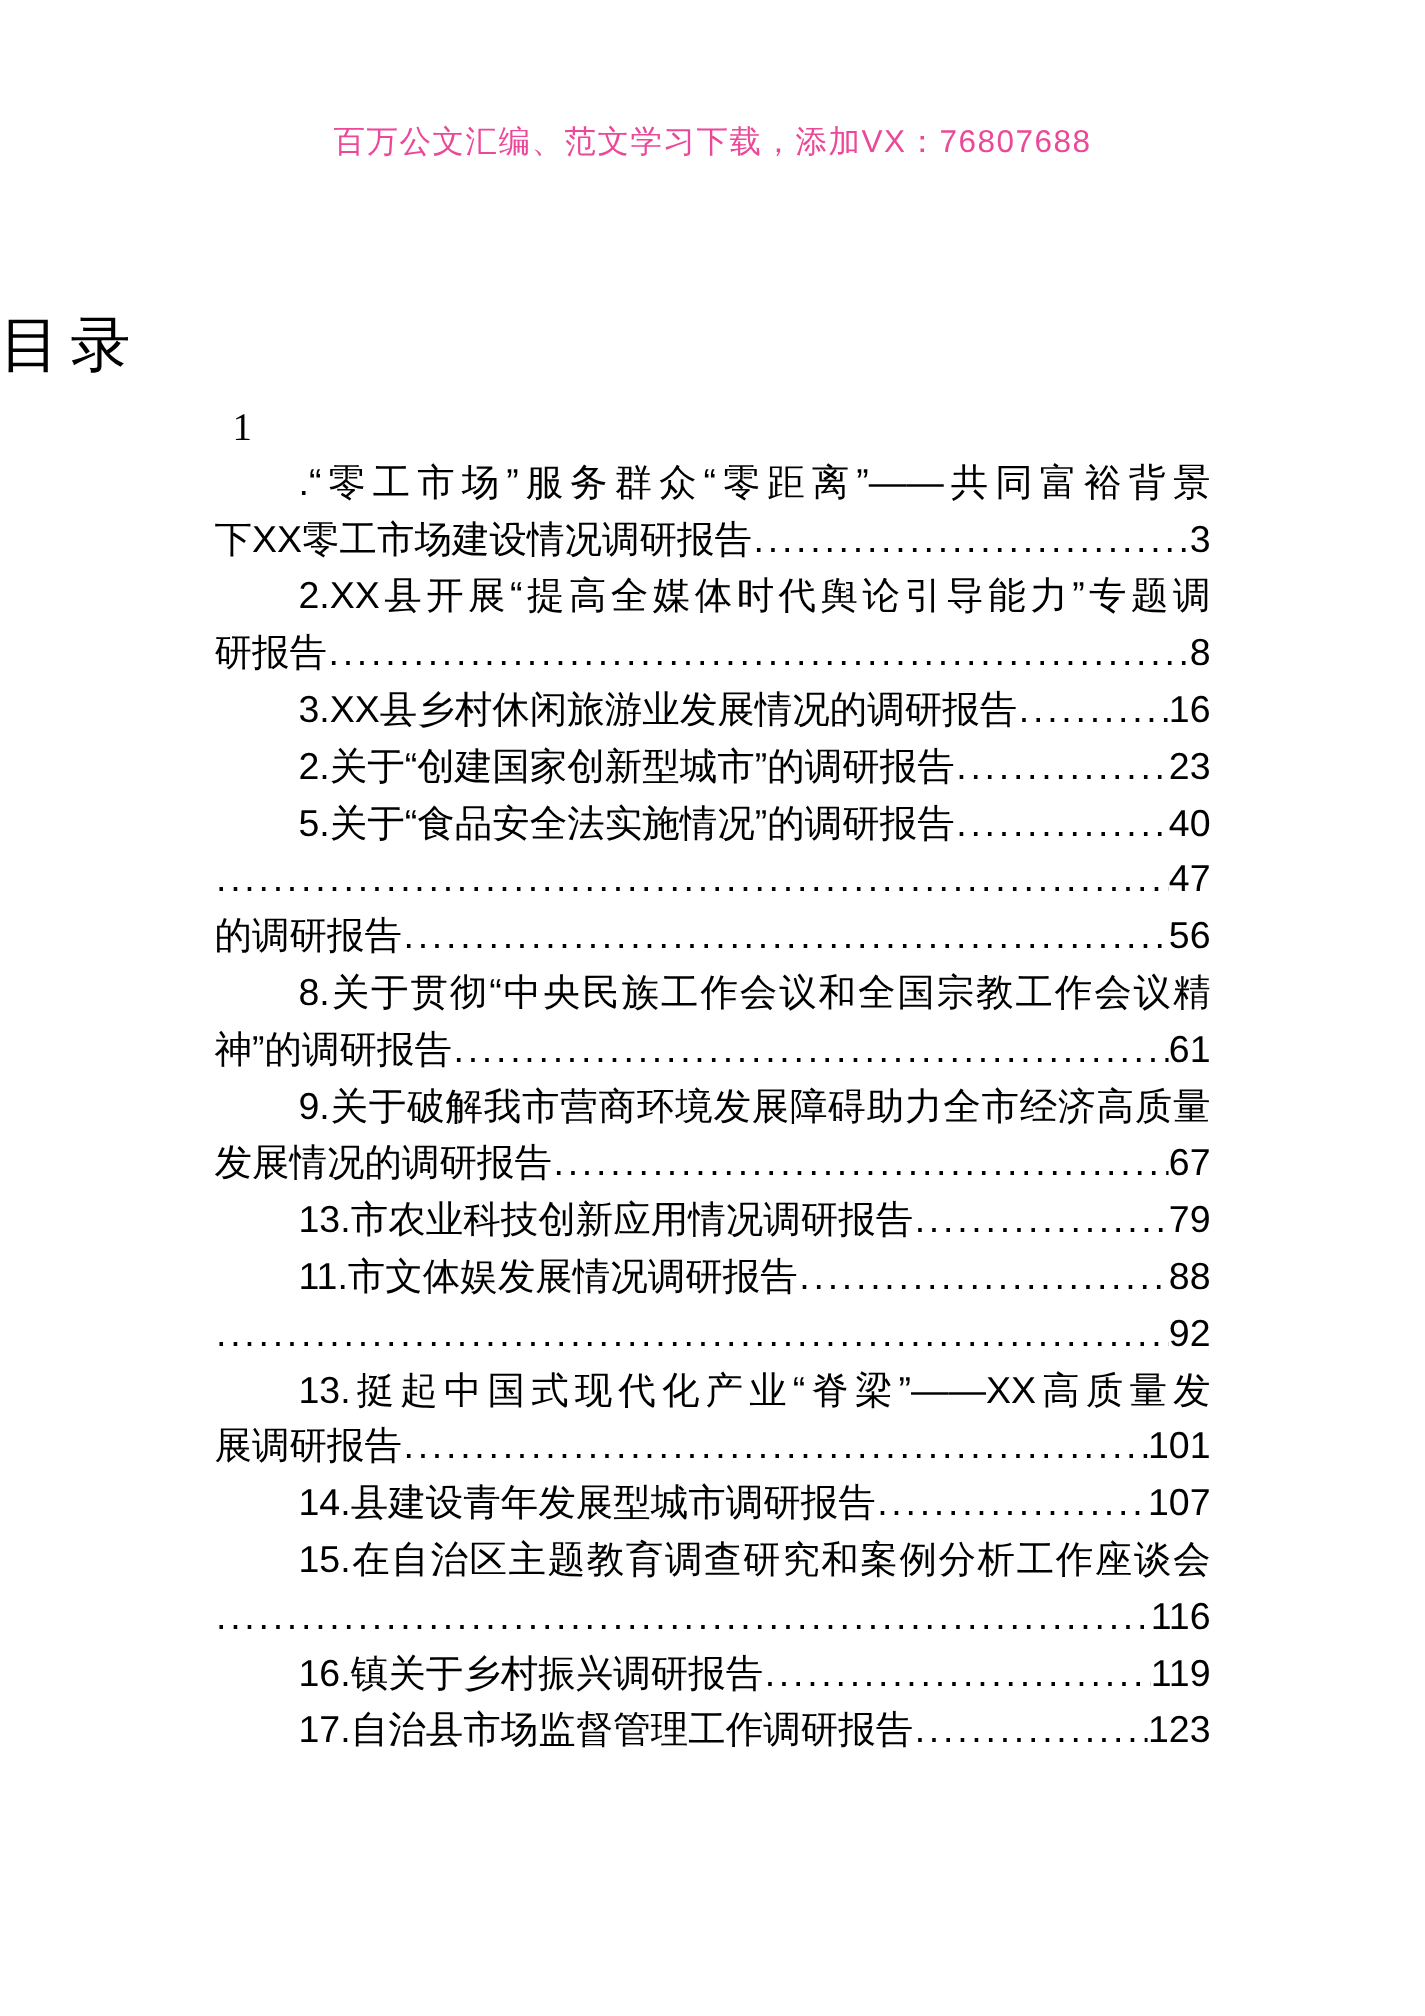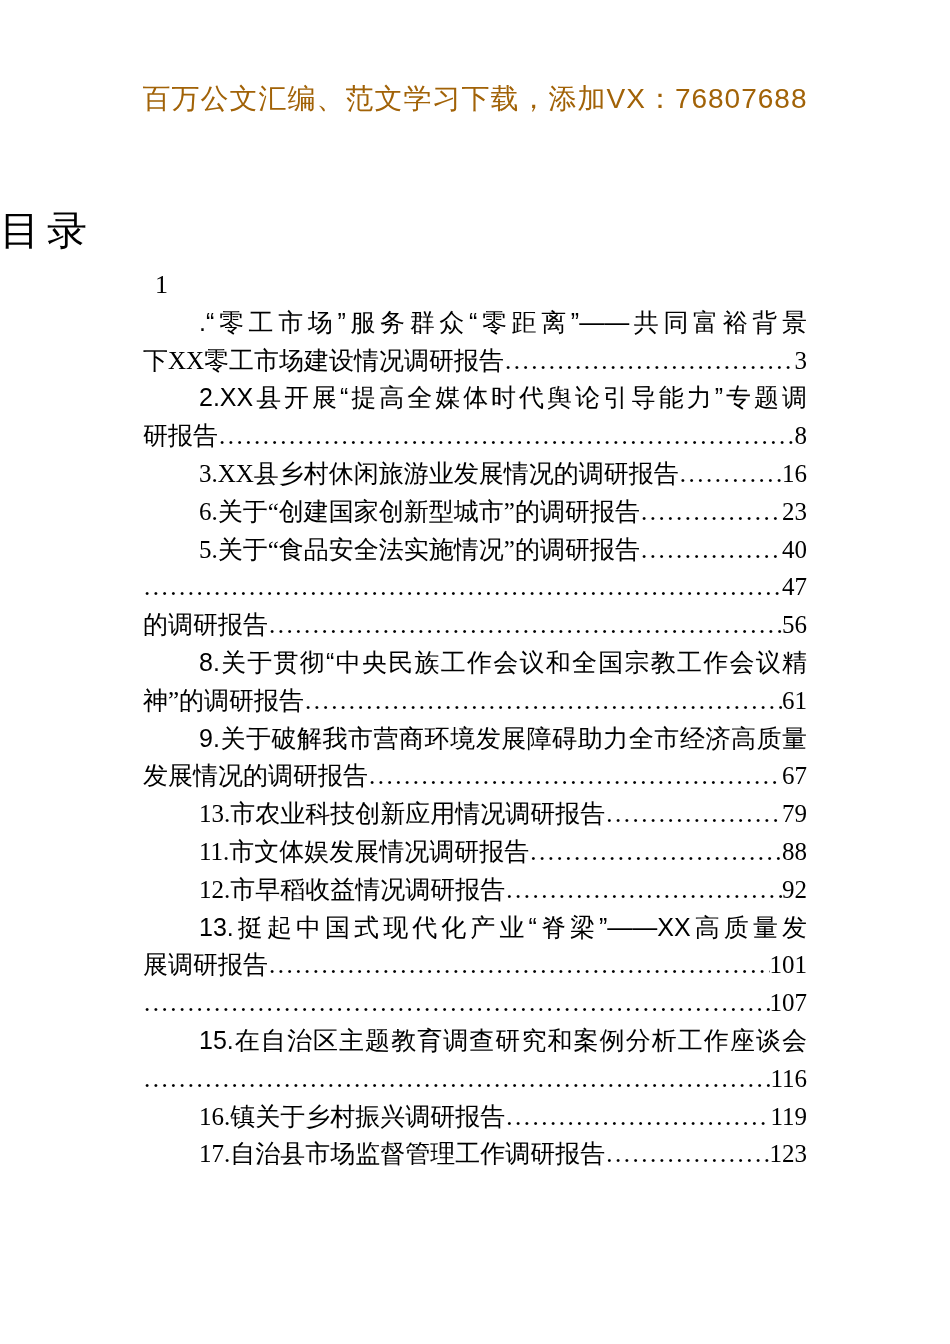--- a/index.html
+++ b/index.html
@@ -15,22 +15,22 @@
     overflow: hidden;
     font-family: "Liberation Sans", sans-serif;
     color: #000000;
   }
   .header-note {
     position: absolute;
     top: 80px;
     left: 0;
     right: 0;
     text-align: center;
-    font-size: 28px;
-    color: #a16207;
+    font-size: 21px;
+    color: #ec4899;
     letter-spacing: 1px;
   }
   .doc-title {
     position: absolute;
     top: 206px;
     left: 0;
     right: 0;
     margin: 0;
     text-align: left;
     font-size: 40px;
@@ -57,21 +57,20 @@
     overflow: hidden;
   }
   .textline {
     text-align: justify;
     text-align-last: justify;
   }
   .textline.first { text-indent: 56px; }
   .leader {
     display: flex;
     align-items: flex-start;
-    font-family: Liberation Serif, serif;
   }
   .leader .text { flex: 0 0 auto; }
   .leader.first .text { padding-left: 56px; }
   .leader .dots {
     flex: 1 1 auto;
     overflow: hidden;
     white-space: nowrap;
     letter-spacing: 2.5px;
     padding: 0 1px;
   }
@@ -106,21 +105,21 @@
         </div>
         <div class="entry">
           <div class="line leader first">
             <span class="text">3.XX县乡村休闲旅游业发展情况的调研报告</span>
             <span class="dots">................................................................................................................................................................</span>
             <span class="pagenum">16</span>
           </div>
         </div>
         <div class="entry">
           <div class="line leader first">
-            <span class="text">6.关于“创建国家创新型城市”的调研报告</span>
+            <span class="text">2.关于“创建国家创新型城市”的调研报告</span>
             <span class="dots">................................................................................................................................................................</span>
             <span class="pagenum">23</span>
           </div>
         </div>
         <div class="entry">
           <div class="line leader first">
             <span class="text">5.关于“食品安全法实施情况”的调研报告</span>
             <span class="dots">................................................................................................................................................................</span>
             <span class="pagenum">40</span>
           </div>
@@ -163,35 +162,35 @@
         </div>
         <div class="entry">
           <div class="line leader first">
             <span class="text">11.市文体娱发展情况调研报告</span>
             <span class="dots">................................................................................................................................................................</span>
             <span class="pagenum">88</span>
           </div>
         </div>
         <div class="entry">
           <div class="line leader first">
-            <span class="text">12.市早稻收益情况调研报告</span>
             <span class="dots">................................................................................................................................................................</span>
             <span class="pagenum">92</span>
           </div>
         </div>
         <div class="entry">
           <div class="line textline first">13.挺起中国式现代化产业“脊梁”——XX高质量发</div>
           <div class="line leader">
             <span class="text">展调研报告</span>
             <span class="dots">................................................................................................................................................................</span>
             <span class="pagenum">101</span>
           </div>
         </div>
         <div class="entry">
           <div class="line leader first">
+            <span class="text">14.县建设青年发展型城市调研报告</span>
             <span class="dots">................................................................................................................................................................</span>
             <span class="pagenum">107</span>
           </div>
         </div>
         <div class="entry">
           <div class="line textline first">15.在自治区主题教育调查研究和案例分析工作座谈会</div>
           <div class="line leader">
             <span class="dots">................................................................................................................................................................</span>
             <span class="pagenum">116</span>
           </div>

